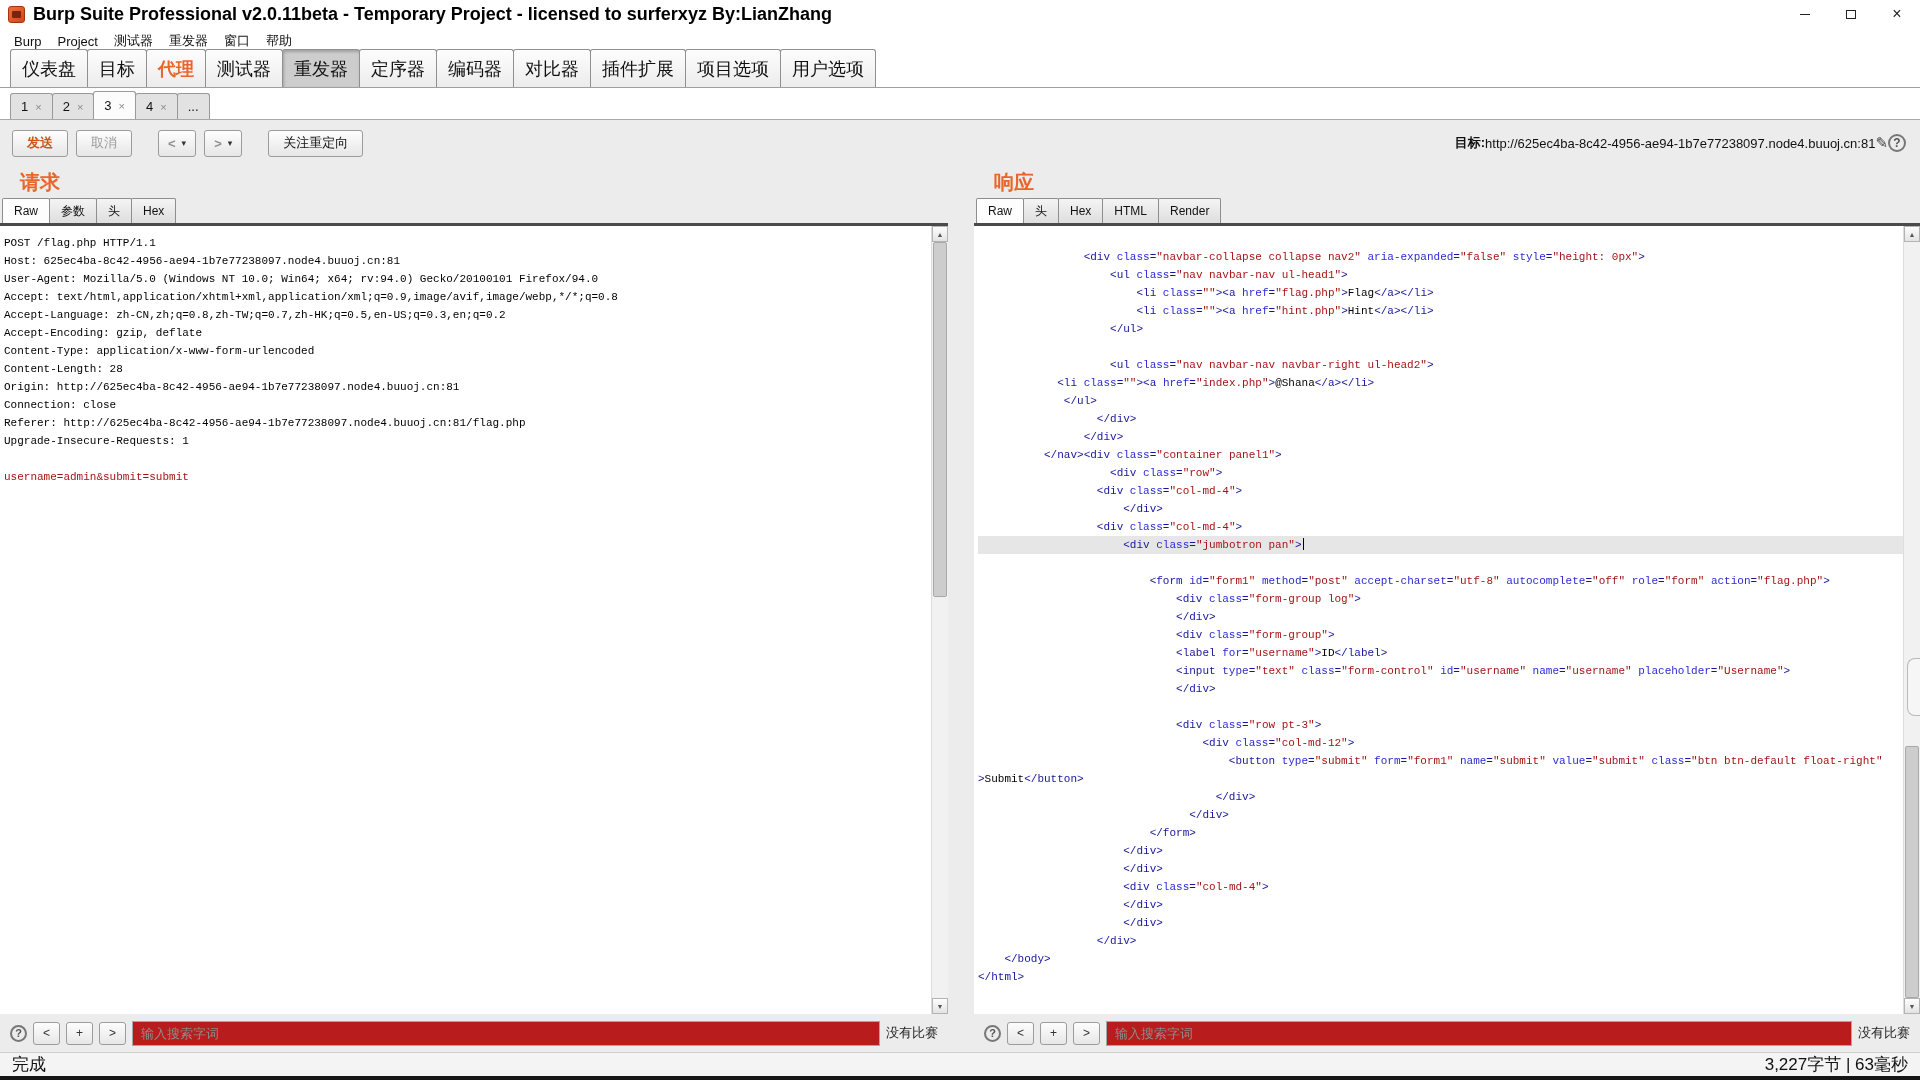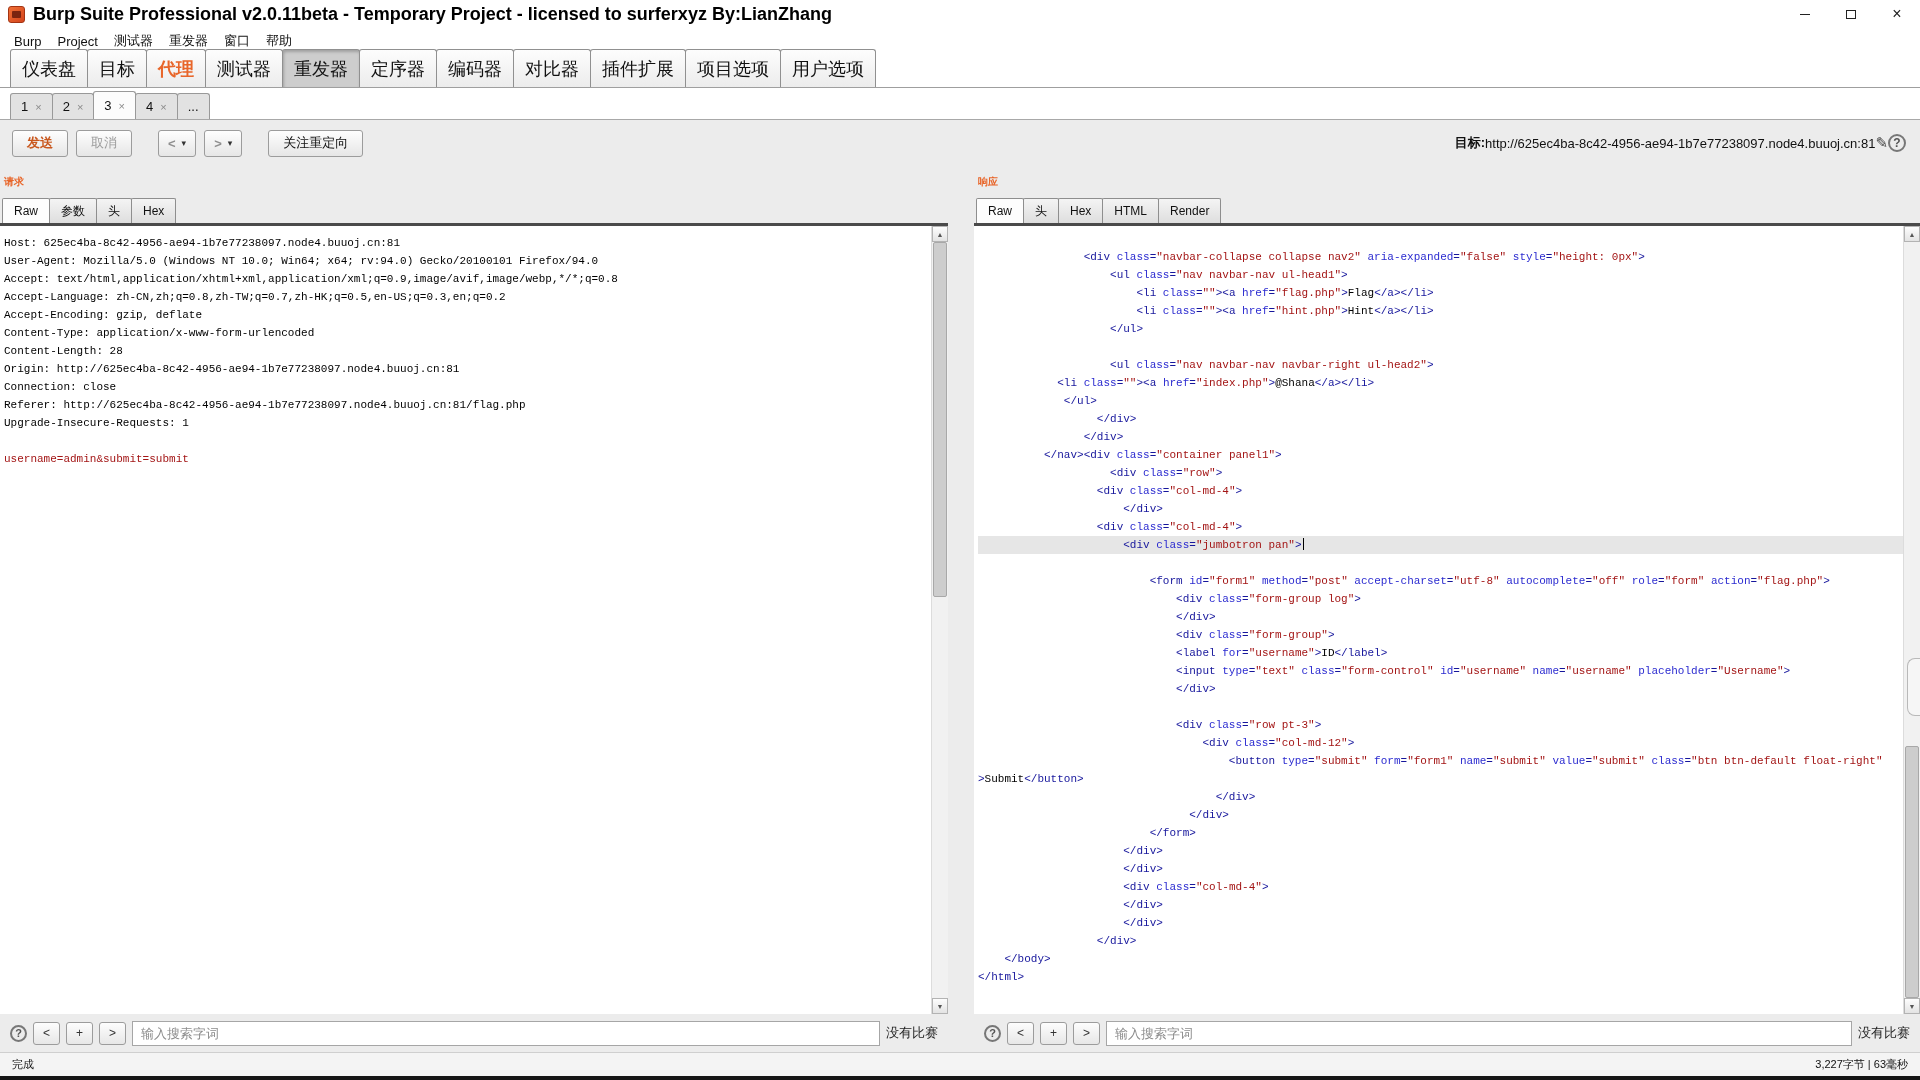--- a/index.html
+++ b/index.html
@@ -48,21 +48,21 @@
   .pencil{font-size:15px;color:#444;}
   .help-circle{width:18px;height:18px;border:2px solid #777;border-radius:50%;color:#555;font-weight:700;font-size:12px;display:flex;align-items:center;justify-content:center;flex:0 0 auto;}
   .help-circle.small{width:17px;height:17px;font-size:11px;}
 
   
   .panels{flex:1;display:flex;min-height:0;}
   .panel{display:flex;flex-direction:column;min-width:0;}
   .panel.left{width:948px;flex:0 0 auto;}
   .panel.right{flex:1;}
   .pdivider{width:26px;flex:0 0 auto;background:#ececec;}
-  .panel-title{height:32px;display:flex;align-items:center;padding-left:4px;font-size:10px;font-weight:700;color:#e8662a;flex:0 0 auto;}
+  .panel-title{height:32px;display:flex;align-items:center;padding-left:20px;font-size:20px;font-weight:700;color:#e8662a;flex:0 0 auto;}
   .etabs{display:flex;align-items:flex-end;padding-left:2px;border-bottom:3px solid #4a4a4a;flex:0 0 auto;}
   .etab{height:25px;display:flex;align-items:center;padding:0 11px;font-size:12px;background:linear-gradient(#f4f4f4,#dedede);border:1px solid #8e8e8e;border-bottom:none;border-radius:2px 2px 0 0;margin-right:-1px;}
   .etab.sel{background:#fdfdfd;}
   .editor-body{flex:1;position:relative;background:#fff;min-height:0;}
   .code-area{position:absolute;left:0;top:0;right:17px;bottom:0;overflow:hidden;padding:8px 0 0 4px;font-family:"Liberation Mono","DejaVu Sans Mono",monospace;font-size:11px;}
   .code-area.resp{padding-top:22px;}
   .code-line{height:18px;line-height:18px;white-space:pre;color:#000;}
   .code-line.current{background:#e6e6e6;}
   span.tag{color:#16169c;}
   span.attr{color:#2b2bd0;}
@@ -74,26 +74,26 @@
   
   .vscroll{position:absolute;top:0;right:0;bottom:0;width:17px;background:#f1f1f1;border-left:1px solid #dcdcdc;}
   .varrow{position:absolute;left:0;right:0;height:16px;background:linear-gradient(#fdfdfd,#e3e3e3);border:1px solid #b3b3b3;color:#555;font-size:7px;display:flex;align-items:center;justify-content:center;}
   .varrow.up{top:0;}
   .varrow.down{bottom:0;}
   .vthumb{position:absolute;left:1px;right:1px;background:#cdcdcd;border:1px solid #a8a8a8;border-radius:2px;}
 
   
   .searchbar{height:38px;display:flex;align-items:center;gap:6px;padding:0 10px;background:#ececec;flex:0 0 auto;}
   .sbtn{width:27px;height:23px;font-size:12px;background:linear-gradient(#fdfdfd,#e7e7e7);border:1px solid #9c9c9c;border-radius:3px;color:#333;font-family:inherit;}
-  .search-input{flex:1;height:25px;border:1px solid #a6a6a6;background:#ffffff;padding:0 8px;font-size:13px;font-family:inherit;color:#000;}
+  .search-input{flex:1;height:25px;border:1px solid #a6a6a6;background:#b91c1c;padding:0 8px;font-size:13px;font-family:inherit;color:#000;}
   .search-input::placeholder{color:#8c8c8c;}
   .match-label{font-size:13px;color:#222;white-space:nowrap;}
 
   
-  .statusbar{height:24px;display:flex;align-items:center;padding:0 12px;font-size:11px;background:#f4f4f4;border-top:1px solid #cfcfcf;flex:0 0 auto;}
+  .statusbar{height:24px;display:flex;align-items:center;padding:0 12px;font-size:17px;background:#f4f4f4;border-top:1px solid #cfcfcf;flex:0 0 auto;}
   .statusbar .sp{flex:1;}
   .bottomstrip{height:4px;background:#161616;flex:0 0 auto;}
 
   .side-handle{position:absolute;right:0;top:658px;width:13px;height:58px;border:1px solid #b9b9b9;border-right:none;border-radius:8px 0 0 8px;background:#f6f6f6;}
 </style>
 </head>
 <body>
 
 <div class="app">
 
@@ -171,20 +171,21 @@
     <div class="panel left">
       <div class="panel-title">请求</div>
       <div class="etabs" id="req-tabs">
           <div class="etab sel">Raw</div>
           <div class="etab">参数</div>
           <div class="etab">头</div>
           <div class="etab">Hex</div>
         </div>
       <div class="editor-body">
         <div class="code-area" id="req-code">
+            <div class="code-line">POST /flag.php HTTP/1.1</div>
             <div class="code-line">Host: 625ec4ba-8c42-4956-ae94-1b7e77238097.node4.buuoj.cn:81</div>
             <div class="code-line">User-Agent: Mozilla/5.0 (Windows NT 10.0; Win64; x64; rv:94.0) Gecko/20100101 Firefox/94.0</div>
             <div class="code-line">Accept: text/html,application/xhtml+xml,application/xml;q=0.9,image/avif,image/webp,*/*;q=0.8</div>
             <div class="code-line">Accept-Language: zh-CN,zh;q=0.8,zh-TW;q=0.7,zh-HK;q=0.5,en-US;q=0.3,en;q=0.2</div>
             <div class="code-line">Accept-Encoding: gzip, deflate</div>
             <div class="code-line">Content-Type: application/x-www-form-urlencoded</div>
             <div class="code-line">Content-Length: 28</div>
             <div class="code-line">Origin: http://625ec4ba-8c42-4956-ae94-1b7e77238097.node4.buuoj.cn:81</div>
             <div class="code-line">Connection: close</div>
             <div class="code-line">Referer: http://625ec4ba-8c42-4956-ae94-1b7e77238097.node4.buuoj.cn:81/flag.php</div>

